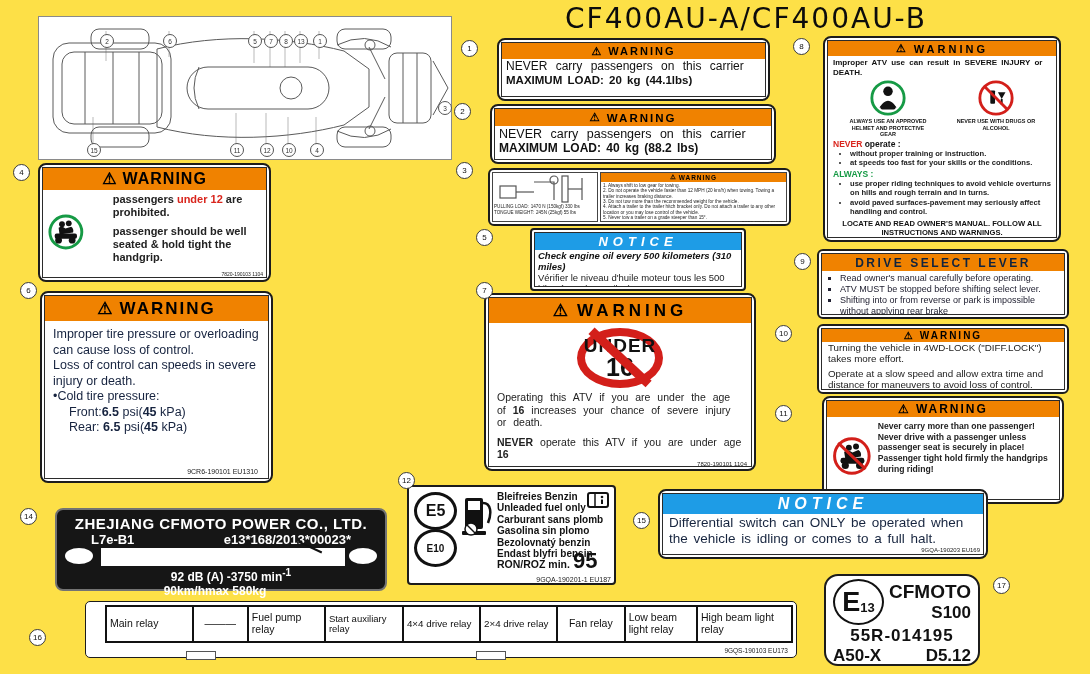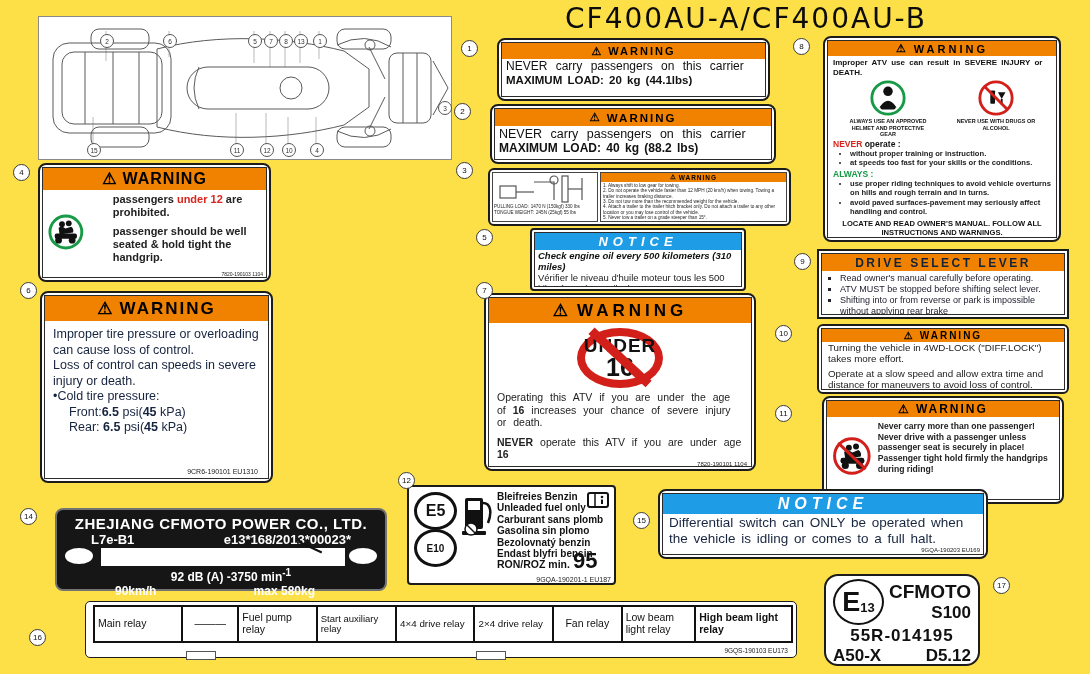--- a/index.html
+++ b/index.html
@@ -84,21 +84,21 @@
   #lbl-general .whead{height:15px;font-size:11px;letter-spacing:3px;}
   #lbl-general .intro{font-size:8px;font-weight:bold;padding:2px 5px 0;line-height:1.2;word-spacing:2px;}
   #lbl-general .icons{display:flex;justify-content:space-around;padding:2px 6px 0;}
   #lbl-general .icg{display:flex;flex-direction:column;align-items:center;width:86px;}
   #lbl-general .cap{font-size:5.5px;font-weight:bold;text-align:center;line-height:1.15;margin-top:1px;}
   #lbl-general .sect{font-size:8.5px;font-weight:bold;padding:2px 5px 0;}
   #lbl-general ul.blts{font-size:7.6px;font-weight:bold;line-height:1.2;margin:0 4px 0 0;padding-left:22px;color:#222;}
   #lbl-general .footer{font-size:7.6px;font-weight:bold;text-align:center;line-height:1.25;margin-top:3px;}
   #lbl-general .code{font-size:5px;padding:0 4px 1px;}
   
-  #lbl-drive{left:817px;top:249px;width:252px;height:70px;border-radius:0;}
+  #lbl-drive{left:817px;top:249px;width:252px;height:70px;border-radius:6px;}
   #lbl-drive .whead{height:17px;font-size:12px;letter-spacing:2.5px;background:#f08200;color:#132;color:#10243f;}
   #lbl-drive ul.blts{font-size:9px;line-height:1.22;padding-left:18px;margin-top:2px;color:#223;list-style:square;}
   
   #lbl-difflock{left:817px;top:324px;width:252px;height:70px;border-radius:6px;}
   #lbl-difflock .whead{height:13px;font-size:10px;letter-spacing:2px;}
   #lbl-difflock .p{font-size:9.8px;line-height:1.12;padding:1px 6px 0;color:#222;}
   #lbl-difflock .p+.p{margin-top:3px;}
   
   #lbl-onepass{left:822px;top:396px;width:242px;height:108px;}
   #lbl-onepass .whead{height:16px;font-size:12px;letter-spacing:2px;}
@@ -117,37 +117,37 @@
   #lbl-fuel .ron .big{font-size:22px;line-height:.9;}
   #lbl-fuel .code{position:absolute;right:3px;bottom:0;font-size:7px;}
   
   #lbl-mfr{left:55px;top:508px;width:332px;height:83px;background:#161616;border:2px solid #737373;
            border-radius:8px;color:#fff;padding:0;}
   #lbl-mfr .l1{text-align:center;font-weight:bold;font-size:15px;letter-spacing:.5px;margin-top:5px;}
   #lbl-mfr .l2{display:flex;font-weight:bold;font-size:13px;margin:0 34px;justify-content:space-between;}
   #lbl-mfr .vin{background:#fff;height:18px;margin:1px 40px 1px 44px;position:relative;}
   #lbl-mfr .vin .ptr{position:absolute;right:22px;top:-2px;width:26px;height:2px;background:#111;transform:rotate(25deg);}
   #lbl-mfr .l3{text-align:center;font-weight:bold;font-size:12px;padding-left:20px;}
-  #lbl-mfr .l4{display:flex;font-weight:bold;font-size:12px;justify-content:space-between;margin:0 70px 0 58px;}
+  #lbl-mfr .l4{display:flex;font-weight:bold;font-size:12px;justify-content:center;margin:0 70px 0 58px;}
   #lbl-mfr .oval{position:absolute;width:28px;height:16px;background:#fff;border-radius:50%;top:38px;}
   
   #lbl-diffsw{left:658px;top:489px;width:330px;height:70px;}
   #lbl-diffsw .nhead{height:20px;font-size:16px;}
   #lbl-diffsw .p{font-size:13.5px;line-height:1.18;padding:1px 6px 0;color:#17253f;word-spacing:2px;}
   #lbl-diffsw .code{font-size:6px;padding:0 3px 1px;}
   
   #lbl-relay{left:85px;top:601px;width:712px;height:57px;border-radius:5px;border-width:1.5px;padding:3px;}
   #lbl-relay .cells{display:flex;height:38px;}
   #lbl-relay .cell{border:2px solid #111;margin-left:-2px;display:flex;align-items:center;
         padding:1px 3px;font-size:10.5px;line-height:1.1;box-sizing:border-box;background:#fff;}
-  #lbl-relay .cell:first-child{margin-left:4px;}
+  #lbl-relay .cell:first-child{margin-left:16px;}
   #lbl-relay .c0{width:93px;}#lbl-relay .c1{width:60px;justify-content:center;}
   #lbl-relay .c2{width:83px;}#lbl-relay .c3{width:84px;font-size:9.5px;}
   #lbl-relay .c4{width:83px;font-size:9.8px;}#lbl-relay .c5{width:83px;font-size:9.8px;}
-  #lbl-relay .c6{width:73px;justify-content:center;}#lbl-relay .c7{width:78px;}#lbl-relay .c8{width:102px;font-weight:bold;}
+  #lbl-relay .c6{width:73px;justify-content:center;}#lbl-relay .c7{width:78px;}#lbl-relay .c8{width:102px;}
   #lbl-relay .code{position:absolute;right:8px;bottom:3px;font-size:6.5px;}
   #lbl-relay .tab{position:absolute;height:7px;width:28px;border:1px solid #555;background:#fff;bottom:-3px;}
   
   #lbl-approval{left:824px;top:574px;width:156px;height:92px;border-radius:14px;border-width:2.5px;padding:3px 7px;}
   #lbl-approval .r1{display:flex;align-items:flex-start;}
   #lbl-approval .e13{width:47px;height:42px;border:2.5px solid #111;border-radius:50%;display:flex;
         align-items:center;justify-content:center;font-weight:bold;}
   #lbl-approval .e13 .E{font-size:27px;line-height:1;}
   #lbl-approval .e13 .n{font-size:13px;margin-top:10px;}
   #lbl-approval .brandcol{flex:1;text-align:right;font-weight:bold;line-height:1.15;margin-top:2px;}

